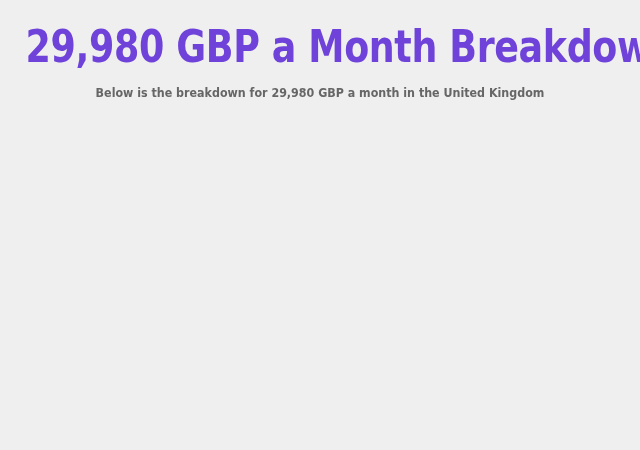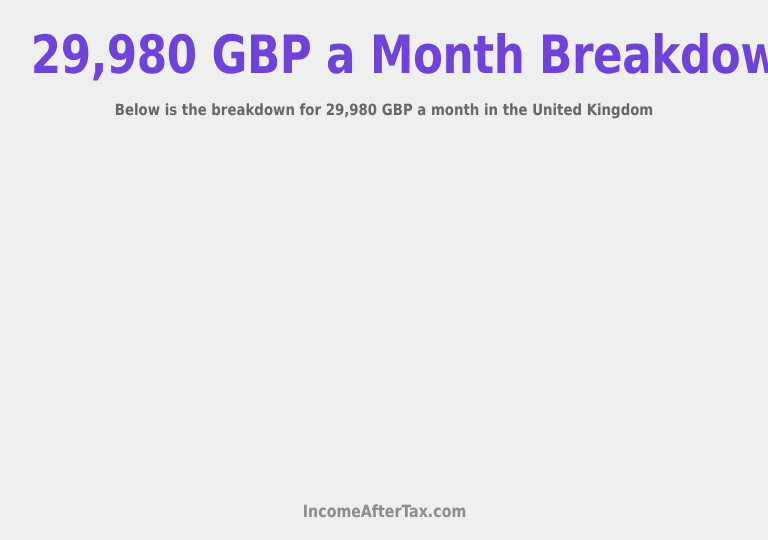--- a/index.html
+++ b/index.html
@@ -95,17 +95,14 @@
 
 <div class="page">
 
   <div class="header-block">
     <h1 class="page-title">29,980 GBP a Month Breakdown</h1>
     <p class="page-subtitle">Below is the breakdown for 29,980 GBP a month in the United Kingdom</p>
   </div>
 
   <div class="chart-area"></div>
 
-  <div class="site-footer">
-    <span class="footer-watermark">IncomeAfterTax.com</span>
-  </div>
 
 </div>
 
 </body></html>

